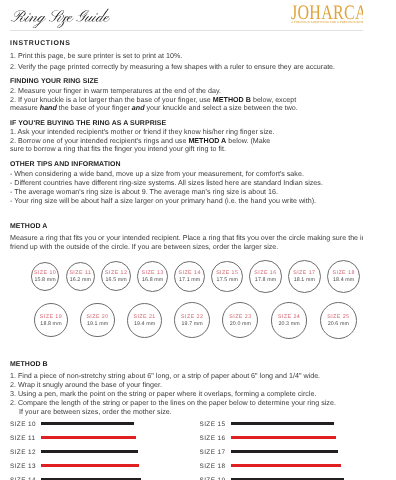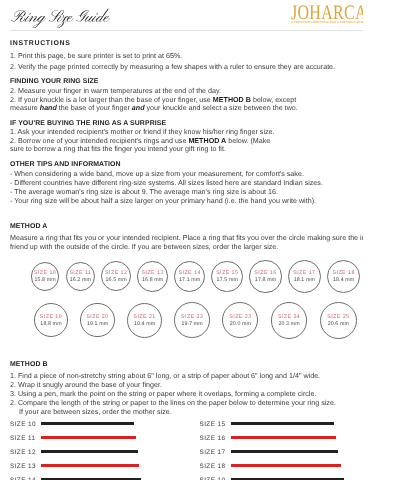--- a/index.html
+++ b/index.html
@@ -37,21 +37,21 @@
 <svg id="title-svg" width="100" height="23" viewBox="0 0 600 138">
 <path fill="#1f1f1f" transform="translate(0,100)" d="M12.3 0.1Q6.98 0.1 4.47 -1.86Q1.95 -3.81 1.95 -6.59Q1.95 -8.74 3.47 -9.69Q4.98 -10.64 6.49 -10.64Q7.32 -10.64 8.13 -10.11Q8.94 -9.57 8.94 -8.4Q8.94 -7.47 8.13 -6.71Q7.32 -5.96 6.25 -5.96Q5.62 -5.96 5 -6.05Q4.39 -6.15 3.91 -6.49V-6.2Q3.91 -4.05 5.98 -2.66Q8.06 -1.27 11.67 -1.27Q14.89 -1.27 17.82 -2.39Q20.75 -3.52 24.24 -6.67Q27.73 -9.81 32.62 -15.82Q37.5 -21.83 44.63 -31.64Q52.44 -42.58 60.3 -49.56Q68.16 -56.54 76.42 -62.01Q76.9 -62.3 77.37 -62.57Q77.83 -62.84 78.32 -63.09Q75.34 -65.09 70.87 -66.06Q66.41 -67.04 60.89 -67.04Q52.39 -67.04 44.78 -64.31Q37.16 -61.57 31.35 -57.23Q25.54 -52.88 22.29 -47.88Q19.04 -42.87 19.19 -38.28Q19.29 -35.64 20.53 -34.08Q21.78 -32.52 23.51 -31.84Q25.24 -31.15 26.81 -31.15Q30.32 -31.15 33.89 -33.33Q37.45 -35.5 40.7 -38.89Q43.95 -42.29 46.53 -46.12Q49.12 -49.95 50.73 -53.32Q52.34 -56.69 52.54 -58.74Q52.73 -60.4 53.27 -60.4Q53.76 -60.4 53.76 -58.84Q53.91 -54.54 52.1 -49.54Q50.29 -44.53 46.75 -40.04Q43.21 -35.55 38.13 -32.71Q33.06 -29.88 26.71 -29.88Q23.54 -29.88 20.58 -32.1Q17.63 -34.33 17.53 -38.04Q17.38 -42.87 19.92 -47.39Q22.46 -51.9 26.95 -55.71Q31.45 -59.52 37.18 -62.38Q42.92 -65.23 49.22 -66.82Q55.52 -68.41 61.62 -68.41Q72.85 -68.41 79.83 -63.92Q83.59 -65.82 86.33 -66.7Q89.06 -67.58 90.43 -67.58Q91.36 -67.58 91.41 -67.09Q91.41 -66.5 90.04 -66.31Q86.28 -65.53 81.59 -62.65Q87.26 -58.06 87.55 -50.88Q87.74 -46.78 85.3 -42.75Q82.86 -38.72 78.3 -35.47Q73.73 -32.23 67.53 -30.37Q68.95 -28.91 68.99 -26.56Q69.14 -24.37 68.51 -22.14Q67.87 -19.92 65.72 -16.97Q63.57 -14.01 59.18 -9.62Q57.52 -8.2 56.93 -7.01Q56.35 -5.81 56.4 -4.83Q56.4 -3.37 57.47 -2.32Q58.54 -1.27 61.52 -1.27Q65.43 -1.27 69.7 -4.15Q73.97 -7.03 77.69 -12.06Q81.4 -17.09 83.54 -23.44Q83.94 -24.9 84.23 -24.9Q85.11 -24.9 85.11 -23.49Q85.16 -19.24 82.81 -15.06Q80.47 -10.89 76.76 -7.47Q73.05 -4.05 68.92 -1.98Q64.79 0.1 61.28 0.1Q57.32 0.1 55.18 -1.59Q53.03 -3.27 52.93 -5.91Q52.83 -9.52 54.1 -12.4Q55.37 -15.28 57.37 -17.68Q59.38 -20.07 61.38 -22.12Q63.96 -24.27 64.7 -25.68Q65.43 -27.1 65.38 -28.47Q65.38 -29.15 65.09 -29.74Q63.87 -29.44 62.74 -29.32Q61.62 -29.2 60.64 -29.2Q58.54 -29.2 57.47 -29.76Q56.4 -30.32 56.35 -31.05Q56.3 -31.64 57.25 -32.2Q58.2 -32.76 60.06 -32.76Q61.67 -32.76 63.21 -32.5Q64.75 -32.23 65.97 -31.54Q69.34 -32.96 72.46 -35.64Q75.59 -38.33 78.05 -41.7Q80.52 -45.07 81.91 -48.54Q83.3 -52 83.2 -54.98Q83.06 -58.89 80.13 -61.67Q74.32 -57.71 67.92 -50.85Q61.52 -43.99 55.32 -34.96Q45.85 -21.68 38.06 -14.01Q30.27 -6.35 23.93 -3.12Q17.58 0.1 12.3 0.1ZM60.4 -30.32Q62.11 -30.32 63.96 -30.86Q62.6 -31.64 60.06 -31.64Q58.11 -31.64 58.11 -31.15Q58.11 -30.96 58.69 -30.64Q59.28 -30.32 60.4 -30.32ZM113.43 -42.77Q112.06 -42.77 111.25 -43.63Q110.45 -44.48 110.45 -45.8Q110.45 -47.51 111.89 -48.95Q113.33 -50.39 115.33 -50.39Q116.7 -50.39 117.5 -49.49Q118.31 -48.58 118.31 -47.31Q118.31 -45.51 116.77 -44.14Q115.23 -42.77 113.43 -42.77ZM88.48 0.1Q85.5 0.1 83.67 -1Q81.84 -2.1 81.84 -3.96Q81.84 -5.42 82.57 -7.35Q83.3 -9.28 85.38 -12.4Q87.45 -15.53 91.43 -20.53Q95.41 -25.54 101.9 -33.11Q102.34 -33.06 104 -33.01Q105.66 -32.96 106.59 -32.96Q107.42 -32.96 107.84 -32.98Q108.25 -33.01 108.64 -33.06Q101.51 -24.66 97 -19.24Q92.48 -13.82 90.04 -10.6Q87.6 -7.37 86.67 -5.66Q85.74 -3.96 85.74 -2.93Q85.74 -1.66 87.11 -1.46Q88.48 -1.27 89.31 -1.27Q91.94 -1.27 95.07 -3.05Q98.19 -4.83 101.29 -7.5Q104.39 -10.16 107.06 -12.89Q109.72 -15.62 111.43 -17.6Q113.13 -19.58 113.43 -19.87L114.4 -18.99Q113.87 -18.41 112.06 -16.31Q110.25 -14.21 107.57 -11.45Q104.88 -8.69 101.68 -6.05Q98.49 -3.42 95.09 -1.66Q91.7 0.1 88.48 0.1ZM139.99 0.1Q137.3 0.1 135.33 -0.93Q133.35 -1.95 133.35 -3.66Q133.35 -4.98 133.94 -6.76Q134.52 -8.54 136.74 -11.67Q138.96 -14.79 143.75 -20.17Q147.61 -24.51 149.07 -26.9Q150.54 -29.3 150.54 -30.47Q150.54 -31.15 150.05 -31.69Q149.56 -32.23 148.19 -32.23Q147.22 -32.23 145.58 -31.59Q143.95 -30.96 141.7 -29.44Q137.84 -26.81 132.23 -21.31Q126.61 -15.82 119.34 -6.88L114.79 -0.93Q113.53 -1.17 111.96 -1.17Q110.21 -1.17 109.06 -1Q107.91 -0.83 107.32 -0.68Q112.79 -8.59 116.46 -13.79Q120.12 -18.99 122.34 -22.12Q124.56 -25.24 125.66 -26.88Q126.76 -28.52 127.15 -29.22Q127.54 -29.93 127.59 -30.37Q127.69 -31.79 126.51 -31.79Q125.83 -31.79 124.37 -30.42Q122.9 -29.05 121.07 -27Q119.24 -24.95 117.48 -22.78Q115.72 -20.61 114.4 -18.99Q114.06 -18.8 113.53 -19.24Q113.23 -19.68 113.38 -19.82Q114.79 -21.34 116.58 -23.61Q118.36 -25.88 120.31 -28.15Q122.27 -30.42 124.32 -31.93Q126.37 -33.45 128.27 -33.45Q129.69 -33.45 131.08 -32.84Q132.47 -32.23 132.23 -29.93Q132.18 -29.15 131.74 -27.95Q131.3 -26.76 129.98 -24.9L119.73 -10.64L119.97 -10.11Q127.59 -18.7 132.69 -23.61Q137.79 -28.52 141.31 -30.86Q143.65 -32.42 145.43 -32.93Q147.22 -33.45 148.73 -33.45Q151.9 -33.45 153.2 -31.91Q154.49 -30.37 154.44 -28.52Q154.39 -26.56 153.15 -23.85Q151.9 -21.14 148.9 -17.11Q145.9 -13.09 140.48 -7.18Q137.99 -4.54 137.48 -3.78Q136.96 -3.03 136.96 -2.39Q136.96 -1.9 137.96 -1.59Q138.96 -1.27 140.48 -1.27Q143.46 -1.27 146.58 -2.98Q149.71 -4.69 152.66 -7.25Q155.62 -9.81 158.06 -12.5Q160.5 -15.19 162.13 -17.24Q163.77 -19.29 164.26 -19.82L165.28 -18.99Q164.7 -18.36 163.01 -16.26Q161.33 -14.16 158.79 -11.4Q156.25 -8.64 153.17 -6.01Q150.1 -3.37 146.73 -1.64Q143.36 0.1 139.99 0.1ZM135.79 38.43Q133.74 38.43 132.35 37.35Q130.96 36.28 130.96 35.16Q130.91 33.11 132.45 30.79Q133.98 28.47 137.84 25.63Q141.7 22.8 148.46 19.29Q155.22 15.77 165.58 11.38Q169.58 6.49 174.44 0.44Q179.3 -5.62 185.25 -13.09L184.86 -13.28Q178.47 -6.01 173.39 -2.95Q168.31 0.1 165.23 0.1Q162.16 0.1 160.69 -1.61Q159.23 -3.32 159.13 -6.3Q159.13 -9.57 160.47 -13.28Q161.82 -16.99 164.94 -20.65Q169.14 -25.78 173.22 -28.54Q177.29 -31.3 181.01 -32.37Q184.72 -33.45 187.79 -33.45Q190.97 -33.45 192.87 -32.37Q194.78 -31.3 194.82 -29.44Q194.82 -28.03 194.24 -26.56Q195.75 -28.42 196.83 -29.79Q197.9 -31.15 198.83 -32.47Q199.37 -32.32 200.22 -32.2Q201.07 -32.08 201.9 -32.08Q202.54 -32.08 203.71 -32.13Q204.88 -32.18 205.52 -32.28L189.79 -12.01Q185.25 -6.1 181.32 -1.07Q177.39 3.96 174.02 8.2Q184.23 2.98 192.87 -3.78Q201.51 -10.55 209.23 -19.82L210.21 -18.99Q201.66 -8.79 192.38 -1.78Q183.11 5.22 172.17 10.45Q164.89 19.43 159.74 24.98Q154.59 30.52 150.66 33.42Q146.73 36.33 143.24 37.38Q139.75 38.43 135.79 38.43ZM165.58 -1.37Q168.31 -1.37 173.68 -4.86Q179.05 -8.35 186.57 -17.14L190.38 -21.78Q191.55 -23.49 192.5 -25.44Q193.46 -27.39 193.46 -29Q193.41 -31.93 189.06 -31.93Q186.77 -31.93 181.45 -28.44Q176.12 -24.95 170.07 -17.38Q166.5 -12.94 164.82 -9.59Q163.13 -6.25 163.18 -3.91Q163.33 -1.37 165.58 -1.37ZM135.94 37.11Q138.43 37.11 140.89 36.11Q143.36 35.11 146.41 32.54Q149.46 29.98 153.66 25.34Q157.86 20.7 163.87 13.48Q152.39 18.46 145.53 22.29Q138.67 26.12 135.62 29.22Q132.57 32.32 132.57 35.16Q132.57 35.69 133.5 36.4Q134.42 37.11 135.94 37.11ZM239.5 0.1Q234.18 0.1 231.23 -1.86Q228.27 -3.81 228.27 -6.59Q228.27 -8.74 229.79 -9.69Q231.3 -10.64 232.81 -10.64Q233.64 -10.64 234.45 -10.11Q235.25 -9.57 235.25 -8.4Q235.25 -7.47 234.42 -6.71Q233.59 -5.96 232.47 -5.96Q231.01 -5.96 230.22 -6.45V-6.2Q230.22 -4.05 232.69 -2.56Q235.16 -1.07 238.72 -1.07Q243.95 -1.07 248.14 -3.69Q252.34 -6.3 255.91 -10.6Q259.47 -14.89 262.67 -20.12Q265.87 -25.34 269.04 -30.62L270.02 -32.23Q262.3 -32.52 256.23 -34.55Q250.15 -36.57 246.75 -40.09Q243.36 -43.6 243.65 -48.24Q243.9 -52.59 246.78 -56.27Q249.66 -59.96 254.47 -62.67Q259.28 -65.38 265.36 -66.89Q271.44 -68.41 278.12 -68.41Q281.74 -68.41 284.45 -67.72Q287.16 -67.04 287.16 -66.36Q287.16 -66.16 286.57 -66.16Q286.23 -66.16 285.91 -66.24Q285.6 -66.31 285.21 -66.36Q283.64 -66.75 282.01 -67.02Q280.37 -67.29 278.08 -67.29Q272.41 -67.29 266.97 -65.84Q261.52 -64.4 257.06 -61.77Q252.59 -59.13 249.88 -55.47Q247.17 -51.81 246.92 -47.31Q246.73 -44.38 249.24 -41.26Q251.76 -38.13 257.13 -35.94Q262.5 -33.74 270.8 -33.45Q282.47 -51.81 292.24 -60.11Q302 -68.41 310.79 -68.41Q313.72 -68.41 315.43 -66.85Q317.14 -65.28 316.99 -62.35Q316.8 -58.59 313.7 -53.91Q310.6 -49.22 305.27 -44.73Q299.95 -40.23 293.02 -36.91Q286.08 -33.59 278.12 -32.57Q273.97 -26.17 269.68 -20.29Q265.38 -14.4 260.72 -9.81Q256.05 -5.22 250.81 -2.56Q245.56 0.1 239.5 0.1ZM279.05 -33.94Q286.08 -35.11 292.38 -38.31Q298.68 -41.5 303.56 -45.75Q308.45 -50 311.3 -54.44Q314.16 -58.89 314.36 -62.55Q314.6 -65.19 313.33 -66.21Q312.06 -67.24 310.74 -67.19Q304.69 -66.99 297.88 -59.86Q291.06 -52.73 282.52 -39.31Q281.64 -37.94 280.76 -36.62Q279.88 -35.3 279.05 -33.94ZM307.37 -42.77Q306.01 -42.77 305.2 -43.63Q304.39 -44.48 304.39 -45.8Q304.39 -47.51 305.83 -48.95Q307.28 -50.39 309.28 -50.39Q310.64 -50.39 311.45 -49.49Q312.26 -48.58 312.26 -47.31Q312.26 -45.51 310.72 -44.14Q309.18 -42.77 307.37 -42.77ZM282.42 0.1Q279.44 0.1 277.61 -1Q275.78 -2.1 275.78 -3.96Q275.78 -5.42 276.51 -7.35Q277.25 -9.28 279.32 -12.4Q281.4 -15.53 285.38 -20.53Q289.36 -25.54 295.85 -33.11Q296.29 -33.06 297.95 -33.01Q299.61 -32.96 300.54 -32.96Q301.37 -32.96 301.78 -32.98Q302.2 -33.01 302.59 -33.06Q295.46 -24.66 290.94 -19.24Q286.43 -13.82 283.98 -10.6Q281.54 -7.37 280.62 -5.66Q279.69 -3.96 279.69 -2.93Q279.69 -1.66 281.05 -1.46Q282.42 -1.27 283.25 -1.27Q285.89 -1.27 289.01 -3.05Q292.14 -4.83 295.24 -7.5Q298.34 -10.16 301 -12.89Q303.66 -15.62 305.37 -17.6Q307.08 -19.58 307.37 -19.87L308.35 -18.99Q307.81 -18.41 306.01 -16.31Q304.2 -14.21 301.51 -11.45Q298.83 -8.69 295.63 -6.05Q292.43 -3.42 289.04 -1.66Q285.64 0.1 282.42 0.1ZM281.98 38.43Q279.74 38.43 278.74 37.23Q277.73 36.04 277.73 34.42Q277.73 31.01 281.93 26.68Q286.13 22.36 293.75 17.24Q301.37 12.11 311.57 6.4Q311.72 5.37 311.72 4.39Q311.72 2.29 310.96 1.32Q310.21 0.34 309.33 0.34H309.23Q307.71 1.12 306.35 1.81Q304.98 2.49 303.71 3.27Q302.59 3.91 302.39 4.2Q302.2 4.49 301.81 4.49Q301.51 4.49 300.98 4.17Q300.44 3.86 300.44 3.71Q300.44 3.47 300.88 3.05Q301.32 2.64 302.78 2Q304.93 1.03 306.52 -0.02Q308.11 -1.07 309.64 -2.93Q311.18 -4.79 313.13 -8.11Q315.09 -11.43 318.02 -16.85Q318.99 -18.65 320.04 -20.26Q321.09 -21.88 322.17 -23.29Q319.34 -23.83 317.36 -25.05Q315.38 -26.27 314.21 -27.88Q313.28 -26.22 311.91 -23.95Q310.55 -21.68 308.25 -18.99Q305.81 -16.16 304.74 -15.43Q303.66 -14.7 303.56 -14.7Q303.22 -14.7 303.22 -14.94Q303.22 -14.99 304.54 -16.58Q305.86 -18.16 307.23 -19.82Q310.06 -23.14 311.18 -25.1Q312.3 -27.05 313.38 -29.15Q312.3 -31.3 312.3 -33.74Q312.3 -35.84 313.6 -37.52Q314.89 -39.21 316.99 -39.21Q319.58 -39.21 319.58 -37.3Q319.58 -35.74 318.7 -34.96Q317.82 -34.18 316.92 -33.33Q316.02 -32.47 316.02 -30.76Q316.02 -28.96 317.8 -26.98Q319.58 -25 322.85 -24.17Q327.05 -29.54 331.32 -32.06Q335.6 -34.57 339.01 -34.57Q341.31 -34.57 342.41 -33.74Q343.51 -32.91 343.51 -31.74Q343.51 -30.18 341.55 -28.32Q339.6 -26.46 336.28 -25Q332.96 -23.54 328.86 -23.1Q325.98 -16.02 322.85 -11.62Q319.73 -7.23 316.63 -4.64Q313.53 -2.05 310.6 -0.39Q315.19 0.05 316.21 4.05Q324.95 -1.22 330.76 -7.57Q336.57 -13.92 341.21 -19.82L342.24 -18.99Q337.06 -12.6 331.08 -6.13Q325.1 0.34 316.46 5.32Q316.6 6.1 316.6 7.18Q316.6 10.99 314.38 15.28Q312.16 19.58 308.45 23.68Q304.74 27.78 300.17 31.1Q295.61 34.42 290.89 36.43Q286.18 38.43 281.98 38.43ZM329.25 -24.07Q332.71 -24.56 335.57 -25.85Q338.43 -27.15 340.14 -28.76Q341.85 -30.37 341.85 -31.79Q341.85 -33.54 338.96 -33.54Q336.77 -33.54 334.11 -31.37Q331.45 -29.2 329.25 -24.07ZM281.98 37.21Q284.23 37.21 287.57 35.45Q290.92 33.69 294.63 30.66Q298.34 27.64 301.78 23.83Q305.22 20.02 307.79 15.89Q310.35 11.77 311.28 7.86Q302.2 13.13 294.95 17.9Q287.7 22.66 283.45 26.83Q279.2 31.01 279.2 34.67Q279.2 35.6 279.81 36.4Q280.42 37.21 281.98 37.21ZM344.78 0.29Q339.99 0.29 337.94 -2.2Q335.89 -4.69 335.79 -8.3Q335.74 -10.94 336.87 -14.16Q337.99 -17.38 339.21 -19.09Q342.82 -24.12 347.02 -27.29Q351.22 -30.47 355.25 -31.96Q359.28 -33.45 362.35 -33.45Q365.33 -33.45 366.53 -32.47Q367.72 -31.49 367.77 -30.22Q367.92 -28.32 365.75 -25.81Q363.57 -23.29 358.15 -20.36Q352.73 -17.43 343.02 -14.21Q341.31 -11.47 340.72 -9.5Q340.14 -7.52 340.14 -5.96Q340.14 -3.66 341.67 -2.39Q343.21 -1.12 345.31 -1.12Q349.9 -1.12 353.93 -2.86Q357.96 -4.59 361.3 -7.23Q364.65 -9.86 367.19 -12.57Q369.73 -15.28 371.34 -17.31Q372.95 -19.34 373.49 -19.82L374.51 -18.99Q373.78 -18.36 372.05 -16.21Q370.31 -14.06 367.65 -11.28Q364.99 -8.5 361.52 -5.86Q358.06 -3.22 353.83 -1.46Q349.61 0.29 344.78 0.29ZM344.14 -15.92Q353.61 -19.24 359.08 -22.78Q364.55 -26.32 364.55 -29.54Q364.55 -32.28 362.01 -32.28Q358.74 -32.28 354.93 -28.76Q351.12 -25.24 346.04 -18.55Q344.97 -17.19 344.14 -15.92ZM404.39 0.15Q399.61 0.15 396.09 -1.93Q392.58 -4 392.58 -6.88Q392.58 -9.13 394.09 -10.06Q395.61 -10.99 397.12 -10.99Q397.95 -10.99 398.78 -10.47Q399.61 -9.96 399.61 -8.74Q399.61 -7.81 398.78 -7.08Q397.95 -6.35 396.83 -6.35Q396.19 -6.35 395.61 -6.42Q395.02 -6.49 394.53 -6.79V-6.49Q394.53 -4.2 397.29 -2.66Q400.05 -1.12 404.79 -1.12Q408.79 -1.12 412.89 -3.12Q416.99 -5.13 421.78 -9.81Q426.56 -14.5 432.62 -22.56Q434.72 -25.34 438.01 -29.17Q441.31 -33.01 443.99 -35.94Q436.04 -30.32 430.64 -28.08Q425.24 -25.83 421.34 -25.83Q418.07 -25.83 416.11 -26.98Q414.16 -28.12 414.16 -31.49Q414.16 -32.62 414.4 -34.08Q412.6 -33.94 410.79 -33.94Q407.67 -33.94 405.03 -34.62Q402.39 -35.3 400.63 -36.28Q399.32 -36.96 399.32 -37.3Q399.32 -37.79 399.85 -37.79Q400 -37.79 400.49 -37.5Q402.98 -36.18 405.4 -35.55Q407.81 -34.91 411.52 -34.91Q412.99 -34.91 414.6 -35.06Q415.72 -39.79 419.17 -44.73Q422.61 -49.66 427.56 -54.25Q432.52 -58.84 438.18 -62.45Q443.85 -66.06 449.46 -68.19Q455.08 -70.31 459.77 -70.31Q462.94 -70.31 464.31 -69.26Q465.67 -68.21 465.67 -66.06Q465.67 -62.3 461.82 -57.76Q457.96 -53.22 451.1 -48.54Q444.24 -43.85 435.21 -39.65Q431.49 -37.99 427.59 -36.74Q423.68 -35.5 419.73 -34.77Q418.16 -31.74 418.16 -29.69Q418.16 -28.76 418.99 -27.93Q419.82 -27.1 422.07 -27.1Q426.46 -27.1 433.11 -30.52Q439.75 -33.94 450.68 -42.38Q453.27 -44.38 455.35 -45.65Q457.42 -46.92 458.15 -46.92Q458.54 -46.92 458.94 -46.78Q459.33 -46.63 459.33 -46.39Q459.33 -45.95 458.5 -45.56Q456.69 -44.73 454.57 -42.65Q452.44 -40.58 449.58 -36.74Q446.73 -32.91 442.77 -26.76Q425.59 0.15 404.39 0.15ZM420.41 -36.08Q423.88 -36.91 427.69 -38.43Q431.49 -39.94 435.79 -42.09Q442.04 -45.41 447.29 -49.05Q452.54 -52.69 456.4 -56.13Q460.25 -59.57 462.38 -62.33Q464.5 -65.09 464.5 -66.55Q464.5 -67.92 463.45 -68.55Q462.4 -69.19 460.69 -69.19Q457.03 -69.19 452.54 -66.99Q448.05 -64.79 443.29 -61.13Q438.53 -57.47 434.08 -53.08Q429.64 -48.68 426.07 -44.24Q422.51 -39.79 420.41 -36.08ZM448.34 0.1Q445.17 0.1 443.8 -1.46Q442.43 -3.03 442.38 -4.83Q442.19 -8.45 445.09 -12.7Q448 -16.94 453.42 -23.29Q455.32 -25.54 457.4 -28.12Q459.47 -30.71 461.72 -33.15Q463.38 -32.86 465.62 -32.86Q466.31 -32.86 467.53 -32.91Q468.75 -32.96 469.14 -33.01Q464.99 -28.56 460.84 -23.63Q456.69 -18.7 453.42 -14.7Q452.34 -13.38 450.63 -11.4Q448.93 -9.42 447.63 -7.2Q446.34 -4.98 446.39 -2.88Q446.39 -2.2 446.88 -1.66Q447.36 -1.12 448.73 -1.12Q449.71 -1.12 451.78 -1.76Q453.86 -2.39 456.2 -3.91Q459.47 -6.1 463.62 -9.94Q467.77 -13.77 472.66 -19.82Q473.73 -21.14 474.41 -21.97Q475.1 -22.8 475.68 -23.49Q477.39 -25.59 479.39 -27.98Q481.4 -30.37 483.74 -33.15Q485.3 -33.01 485.94 -32.93Q486.57 -32.86 487.65 -32.86Q489.94 -32.86 491.16 -33.01Q488.28 -29.88 484.59 -25.44Q480.91 -21 477.29 -16.53Q473.68 -12.06 470.95 -8.69Q468.6 -5.96 467.99 -4.96Q467.38 -3.96 467.38 -3.03Q467.43 -2.44 467.8 -1.86Q468.16 -1.27 469.92 -1.27Q472.51 -1.27 475.56 -2.98Q478.61 -4.69 481.62 -7.25Q484.62 -9.81 487.23 -12.5Q489.84 -15.19 491.65 -17.24Q493.46 -19.29 493.99 -19.82L494.97 -18.99Q494.38 -18.36 492.5 -16.26Q490.62 -14.16 487.89 -11.4Q485.16 -8.64 482.01 -6.01Q478.86 -3.37 475.63 -1.64Q472.41 0.1 469.58 0.1Q467.63 0.1 466.31 -1Q464.99 -2.1 464.94 -4.05Q464.89 -5.81 465.45 -7.71Q466.02 -9.62 467.38 -12.01Q461.28 -5.42 456.45 -2.49Q453.96 -0.98 451.9 -0.44Q449.85 0.1 448.34 0.1ZM516.16 -42.77Q514.79 -42.77 513.99 -43.63Q513.18 -44.48 513.18 -45.8Q513.18 -47.51 514.62 -48.95Q516.06 -50.39 518.07 -50.39Q519.43 -50.39 520.24 -49.49Q521.04 -48.58 521.04 -47.31Q521.04 -45.51 519.51 -44.14Q517.97 -42.77 516.16 -42.77ZM491.21 0.1Q488.23 0.1 486.4 -1Q484.57 -2.1 484.57 -3.96Q484.57 -5.42 485.3 -7.35Q486.04 -9.28 488.11 -12.4Q490.19 -15.53 494.17 -20.53Q498.14 -25.54 504.64 -33.11Q505.08 -33.06 506.74 -33.01Q508.4 -32.96 509.33 -32.96Q510.16 -32.96 510.57 -32.98Q510.99 -33.01 511.38 -33.06Q504.25 -24.66 499.73 -19.24Q495.21 -13.82 492.77 -10.6Q490.33 -7.37 489.4 -5.66Q488.48 -3.96 488.48 -2.93Q488.48 -1.66 489.84 -1.46Q491.21 -1.27 492.04 -1.27Q494.68 -1.27 497.8 -3.05Q500.93 -4.83 504.03 -7.5Q507.13 -10.16 509.79 -12.89Q512.45 -15.62 514.16 -17.6Q515.87 -19.58 516.16 -19.87L517.14 -18.99Q516.6 -18.41 514.79 -16.31Q512.99 -14.21 510.3 -11.45Q507.62 -8.69 504.42 -6.05Q501.22 -3.42 497.83 -1.66Q494.43 0.1 491.21 0.1ZM516.89 0.1Q513.82 0.1 512.26 -1.61Q510.69 -3.32 510.69 -6.3Q510.69 -9.57 512.13 -13.28Q513.57 -16.99 516.8 -20.65Q523.39 -28.32 529.3 -30.88Q535.21 -33.45 539.99 -33.45Q541.99 -33.45 543.97 -32.45Q545.95 -31.45 545.95 -29.44Q545.95 -29.25 545.92 -29.05Q545.9 -28.86 545.9 -28.61Q549.8 -34.28 555.13 -41.97Q560.45 -49.66 566.87 -58.79Q573.29 -67.92 580.37 -77.88Q581.05 -77.59 582.13 -77.34Q583.2 -77.1 584.47 -77.1Q585.35 -77.1 586.57 -77.25L540.19 -12.21Q537.35 -8.45 535.91 -6.2Q534.47 -3.96 534.47 -2.69Q534.47 -1.37 535.69 -1.37Q538.92 -1.37 542.19 -3.05Q545.46 -4.74 548.44 -7.3Q551.42 -9.86 553.88 -12.55Q556.35 -15.23 558.01 -17.26Q559.67 -19.29 560.21 -19.82L561.28 -18.99Q560.64 -18.36 558.86 -16.26Q557.08 -14.16 554.42 -11.4Q551.76 -8.64 548.56 -6.01Q545.36 -3.37 541.87 -1.64Q538.38 0.1 534.91 0.1Q532.52 0.1 531.49 -0.83Q530.47 -1.76 530.47 -3.22Q530.52 -6.15 536.33 -13.09L535.94 -13.28Q529.3 -5.91 524.58 -2.91Q519.87 0.1 516.89 0.1ZM517.24 -1.37Q519.19 -1.37 522.02 -2.88Q524.85 -4.39 529.35 -8.45Q531.25 -10.25 533.35 -12.35Q535.45 -14.45 537.7 -17.14Q538.38 -17.97 539.82 -20Q541.26 -22.02 543.36 -25.05Q544.48 -27.39 544.48 -29Q544.48 -30.52 543.31 -31.23Q542.14 -31.93 540.77 -31.93Q538.38 -31.93 533.28 -28.44Q528.17 -24.95 521.78 -17.38Q518.12 -12.94 516.46 -9.59Q514.79 -6.25 514.79 -3.91Q514.79 -1.37 517.24 -1.37ZM563.82 0.29Q559.03 0.29 556.98 -2.2Q554.93 -4.69 554.83 -8.3Q554.79 -10.94 555.91 -14.16Q557.03 -17.38 558.25 -19.09Q561.87 -24.12 566.06 -27.29Q570.26 -30.47 574.29 -31.96Q578.32 -33.45 581.4 -33.45Q584.38 -33.45 585.57 -32.47Q586.77 -31.49 586.82 -30.22Q586.96 -28.32 584.79 -25.81Q582.62 -23.29 577.2 -20.36Q571.78 -17.43 562.06 -14.21Q560.35 -11.47 559.77 -9.5Q559.18 -7.52 559.18 -5.96Q559.18 -3.66 560.72 -2.39Q562.26 -1.12 564.36 -1.12Q568.95 -1.12 572.97 -2.86Q577 -4.59 580.35 -7.23Q583.69 -9.86 586.23 -12.57Q588.77 -15.28 590.38 -17.31Q591.99 -19.34 592.53 -19.82L593.55 -18.99Q592.82 -18.36 591.09 -16.21Q589.36 -14.06 586.69 -11.28Q584.03 -8.5 580.57 -5.86Q577.1 -3.22 572.88 -1.46Q568.65 0.29 563.82 0.29ZM563.18 -15.92Q572.66 -19.24 578.12 -22.78Q583.59 -26.32 583.59 -29.54Q583.59 -32.28 581.05 -32.28Q577.78 -32.28 573.97 -28.76Q570.17 -25.24 565.09 -18.55Q564.01 -17.19 563.18 -15.92Z"></path>
 </svg>
 <div id="brand">
 <span id="brand-word">JOHARCART</span>
 <span id="brand-tag">A PRECIOUS SOMETHING FOR A PRECIOUS SOMEONE</span>
 </div>
 <div id="hrule"></div>
 <div>
 <div class="hd" style="top:41.2px;letter-spacing:0.72px">INSTRUCTIONS</div>
-<div class="tx" style="top:52.6px">1. Print this page, be sure printer is set to print at 65%.</div>
+<div class="tx" style="top:52.6px">1. Print this page, be sure printer is set to print at 10%.</div>
 <div class="tx" style="top:63.7px">2. Verify the page printed correctly by measuring a few shapes with a ruler to ensure they are accurate.</div>
 </div>
 <div>
 <div class="hd" style="top:79.1px">FINDING YOUR RING SIZE</div>
 <div class="tx" style="top:88.0px">2. Measure your finger in warm temperatures at the end of the day.</div>
 <div class="tx" style="top:96.6px">2. If your knuckle is a lot larger than the base of your finger, use <span class="em-b">METHOD B</span> below, except</div>
 <div class="tx" style="top:105.4px">measure <span class="em-bi">hand</span> the base of your finger <span class="em-bi">and</span> your knuckle and select a size between the two.</div>
 </div>
 <div>
 <div class="hd" style="top:120.8px">IF YOU'RE BUYING THE RING AS A SURPRISE</div>

